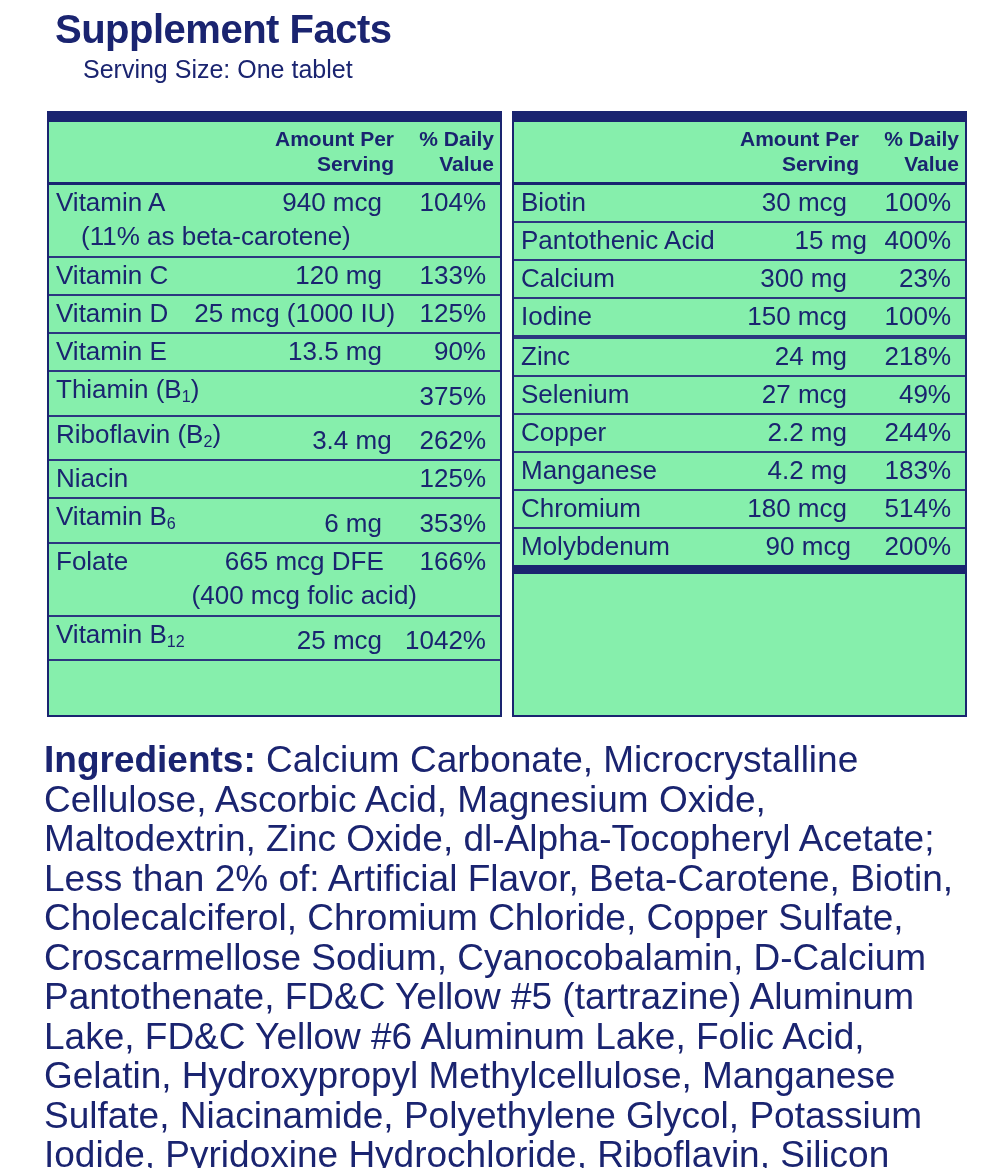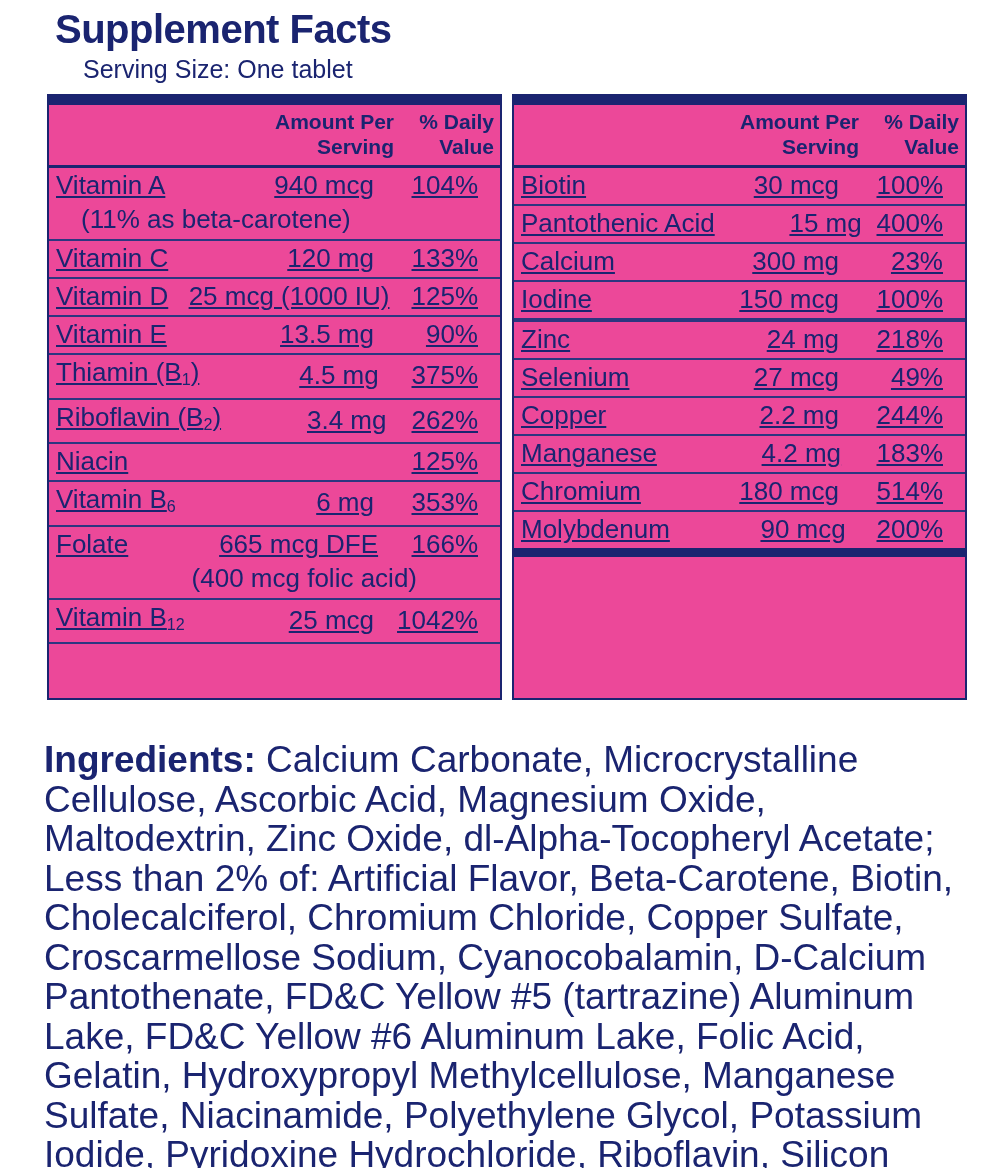--- a/index.html
+++ b/index.html
@@ -17,21 +17,21 @@
   .sf-title{
     font-size:40px;font-weight:bold;letter-spacing:-0.5px;
     line-height:46px;color:#1a2470;margin:0;padding:6px 0 0 8px;
   }
   .serving{
     font-size:25px;line-height:30px;color:#1a2470;
     padding:2px 0 0 8px;font-weight:400;margin-left:28px;
   }
 
   
-  .box{position:absolute;border:2px solid #1a2470;background:#ec4899;box-sizing:border-box;}
+  .box{position:absolute;border:2px solid #1a2470;background:#86efac;box-sizing:border-box;margin-top:17px;}
   #left-box{left:47px;top:94px;width:455px;height:606px;}
   #right-box{left:512px;top:94px;width:455px;height:606px;}
 
   .thickbar{height:9px;background:#1a2470;width:100%;}
   .thinrule{height:3px;background:#1a2470;width:100%;}
   .hairrule{height:2px;background:#2c3680;width:100%;}
 
   
   .colhead{
     display:flex;justify-content:flex-end;align-items:flex-start;
@@ -39,24 +39,23 @@
   }
   .colhead .ch{
     font-size:21px;font-weight:bold;line-height:25px;text-align:right;
     color:#1a2470;
   }
   .ch.amt{width:180px;}
   .ch.dv{width:100px;}
 
   
   .row{
-    display:flex;align-items:center;
-    padding:1px 22px 3px 7px;
+    display:flex;align-items:flex-end;
+    padding:1px 14px 3px 7px;
     box-sizing:border-box;
-    text-decoration:underline;
   }
   .nm{
     flex:1 1 auto;font-size:26px;line-height:32px;white-space:nowrap;
     color:#1a2470;
   }
   .amt{
     width:188px;text-align:right;font-size:26px;line-height:32px;
     white-space:nowrap;color:#1a2470;
   }
   .dv{
@@ -123,21 +122,20 @@
         </div>
         <div class="hairrule"></div>
         <div class="row">
           <div class="nm">Vitamin E</div>
           <div class="amt">13.5 mg</div>
           <div class="dv">90%</div>
         </div>
         <div class="hairrule"></div>
         <div class="row">
           <div class="nm">Thiamin (B<sub>1</sub>)</div>
-          <div class="amt">4.5 mg</div>
           <div class="dv">375%</div>
         </div>
         <div class="hairrule"></div>
         <div class="row">
           <div class="nm">Riboflavin (B<sub>2</sub>)</div>
           <div class="amt">3.4 mg</div>
           <div class="dv">262%</div>
         </div>
         <div class="hairrule"></div>
         <div class="row">

